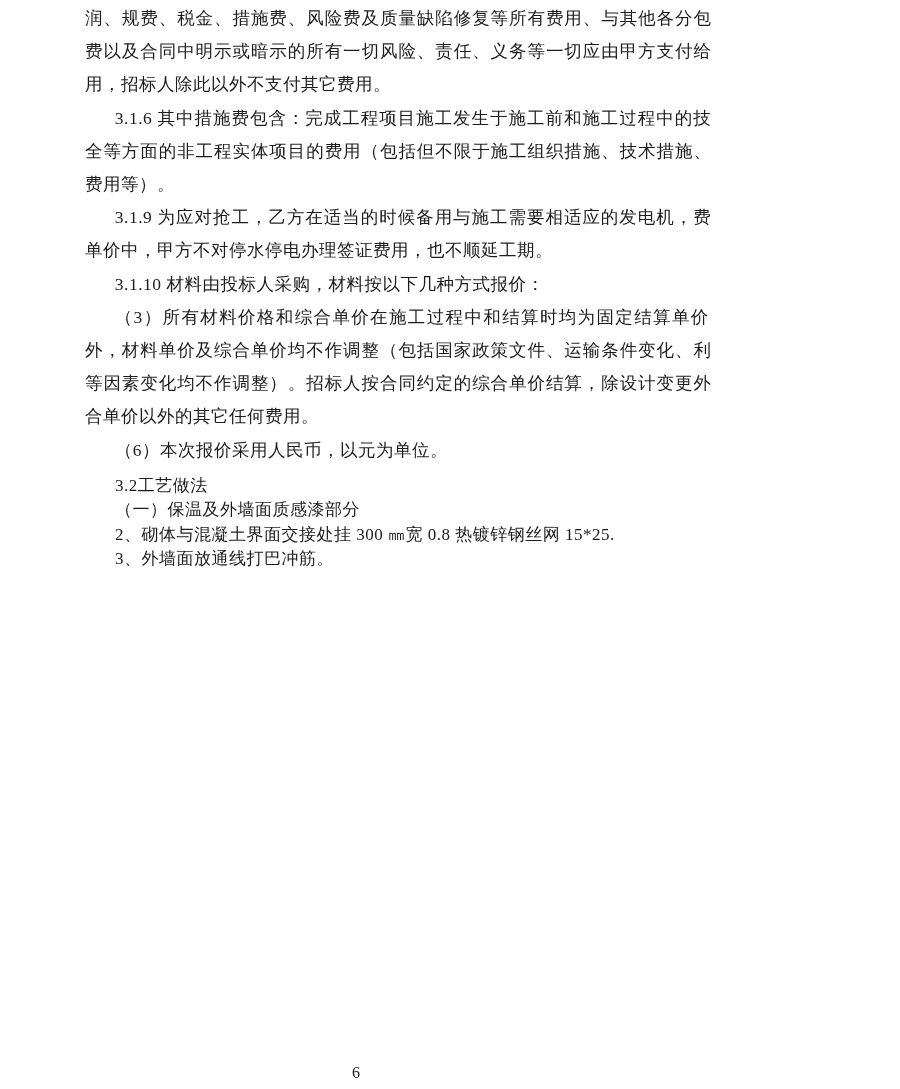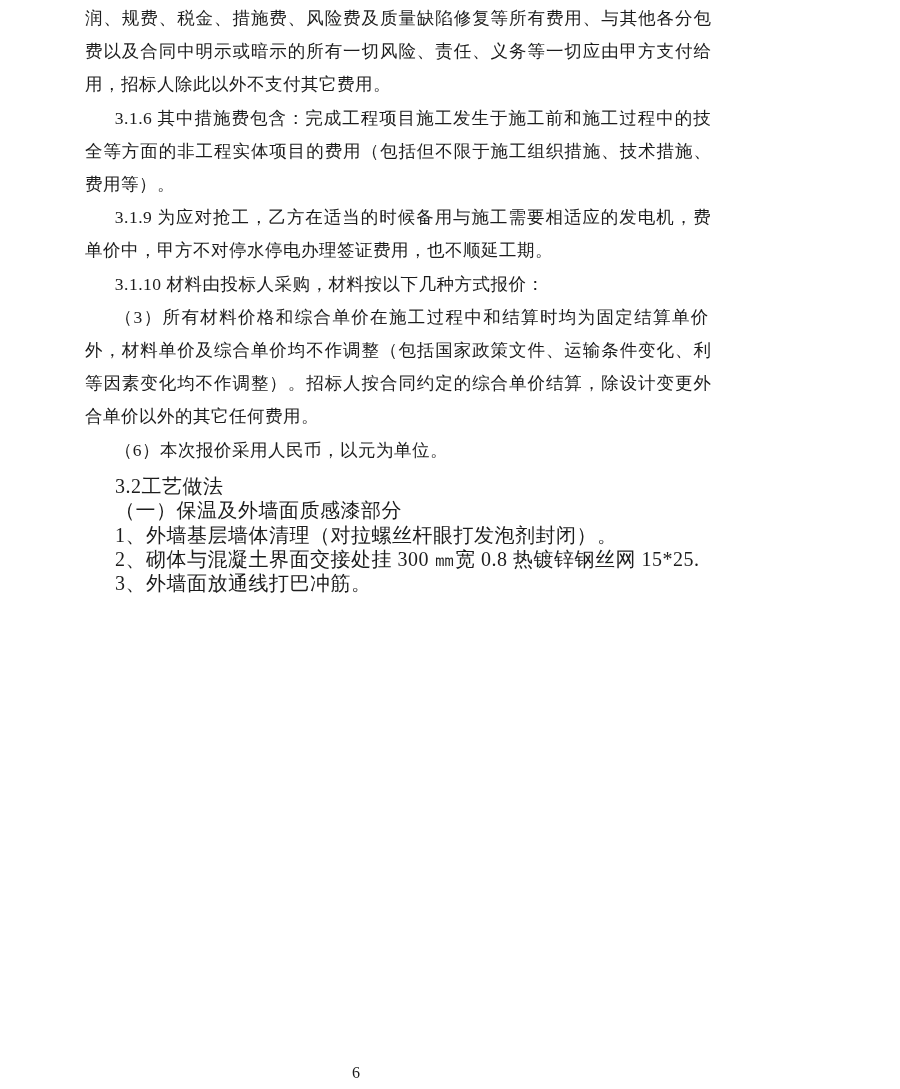--- a/index.html
+++ b/index.html
@@ -28,21 +28,21 @@
     line-height: 33.2px;
     text-align: justify;
     text-indent: 1.7em;
     letter-spacing: 0.5px;
   }
   .para.continuation {
     text-indent: 0;
   }
   .tight {
     margin: 0;
-    font-size: 20px;
+    font-size: 17px;
     line-height: 24.4px;
     text-align: left;
     padding-left: 30px;
     letter-spacing: 0.5px;
   }
   .tight.first {
     margin-top: 7px;
   }
   .footer {
     position: absolute;
@@ -60,18 +60,17 @@
 <div class="page">
   <div class="body-text">
     <p class="para continuation">润、规费、税金、措施费、风险费及质量缺陷修复等所有费用、与其他各分包专业单位配合费以及合同中明示或暗示的所有一切风险、责任、义务等一切应由甲方支付给乙方的所有费用，招标人除此以外不支付其它费用。</p>
     <p class="para">3.1.6 其中措施费包含：完成工程项目施工发生于施工前和施工过程中的技术、生活、安全等方面的非工程实体项目的费用（包括但不限于施工组织措施、技术措施、质量保证措施费用等）。</p>
     <p class="para">3.1.9 为应对抢工，乙方在适当的时候备用与施工需要相适应的发电机，费用包含在综合单价中，甲方不对停水停电办理签证费用，也不顺延工期。</p>
     <p class="para">3.1.10 材料由投标人采购，材料按以下几种方式报价：</p>
     <p class="para">（3）所有材料价格和综合单价在施工过程中和结算时均为固定结算单价，除设计变更外，材料单价及综合单价均不作调整（包括国家政策文件、运输条件变化、利率、物价波动等因素变化均不作调整）。招标人按合同约定的综合单价结算，除设计变更外，不再支付综合单价以外的其它任何费用。</p>
     <p class="para">（6）本次报价采用人民币，以元为单位。</p>
     <p class="tight first">3.2工艺做法</p>
     <p class="tight">（一）保温及外墙面质感漆部分</p>
-    <p class="tight">1、外墙基层墙体清理（对拉螺丝杆眼打发泡剂封闭）。</p>
     <p class="tight">2、砌体与混凝土界面交接处挂 300 ㎜宽 0.8 热镀锌钢丝网 15*25.</p>
     <p class="tight">3、外墙面放通线打巴冲筋。</p>
   </div>
   <div class="footer">6</div>
 </div>
 
 </body></html>

